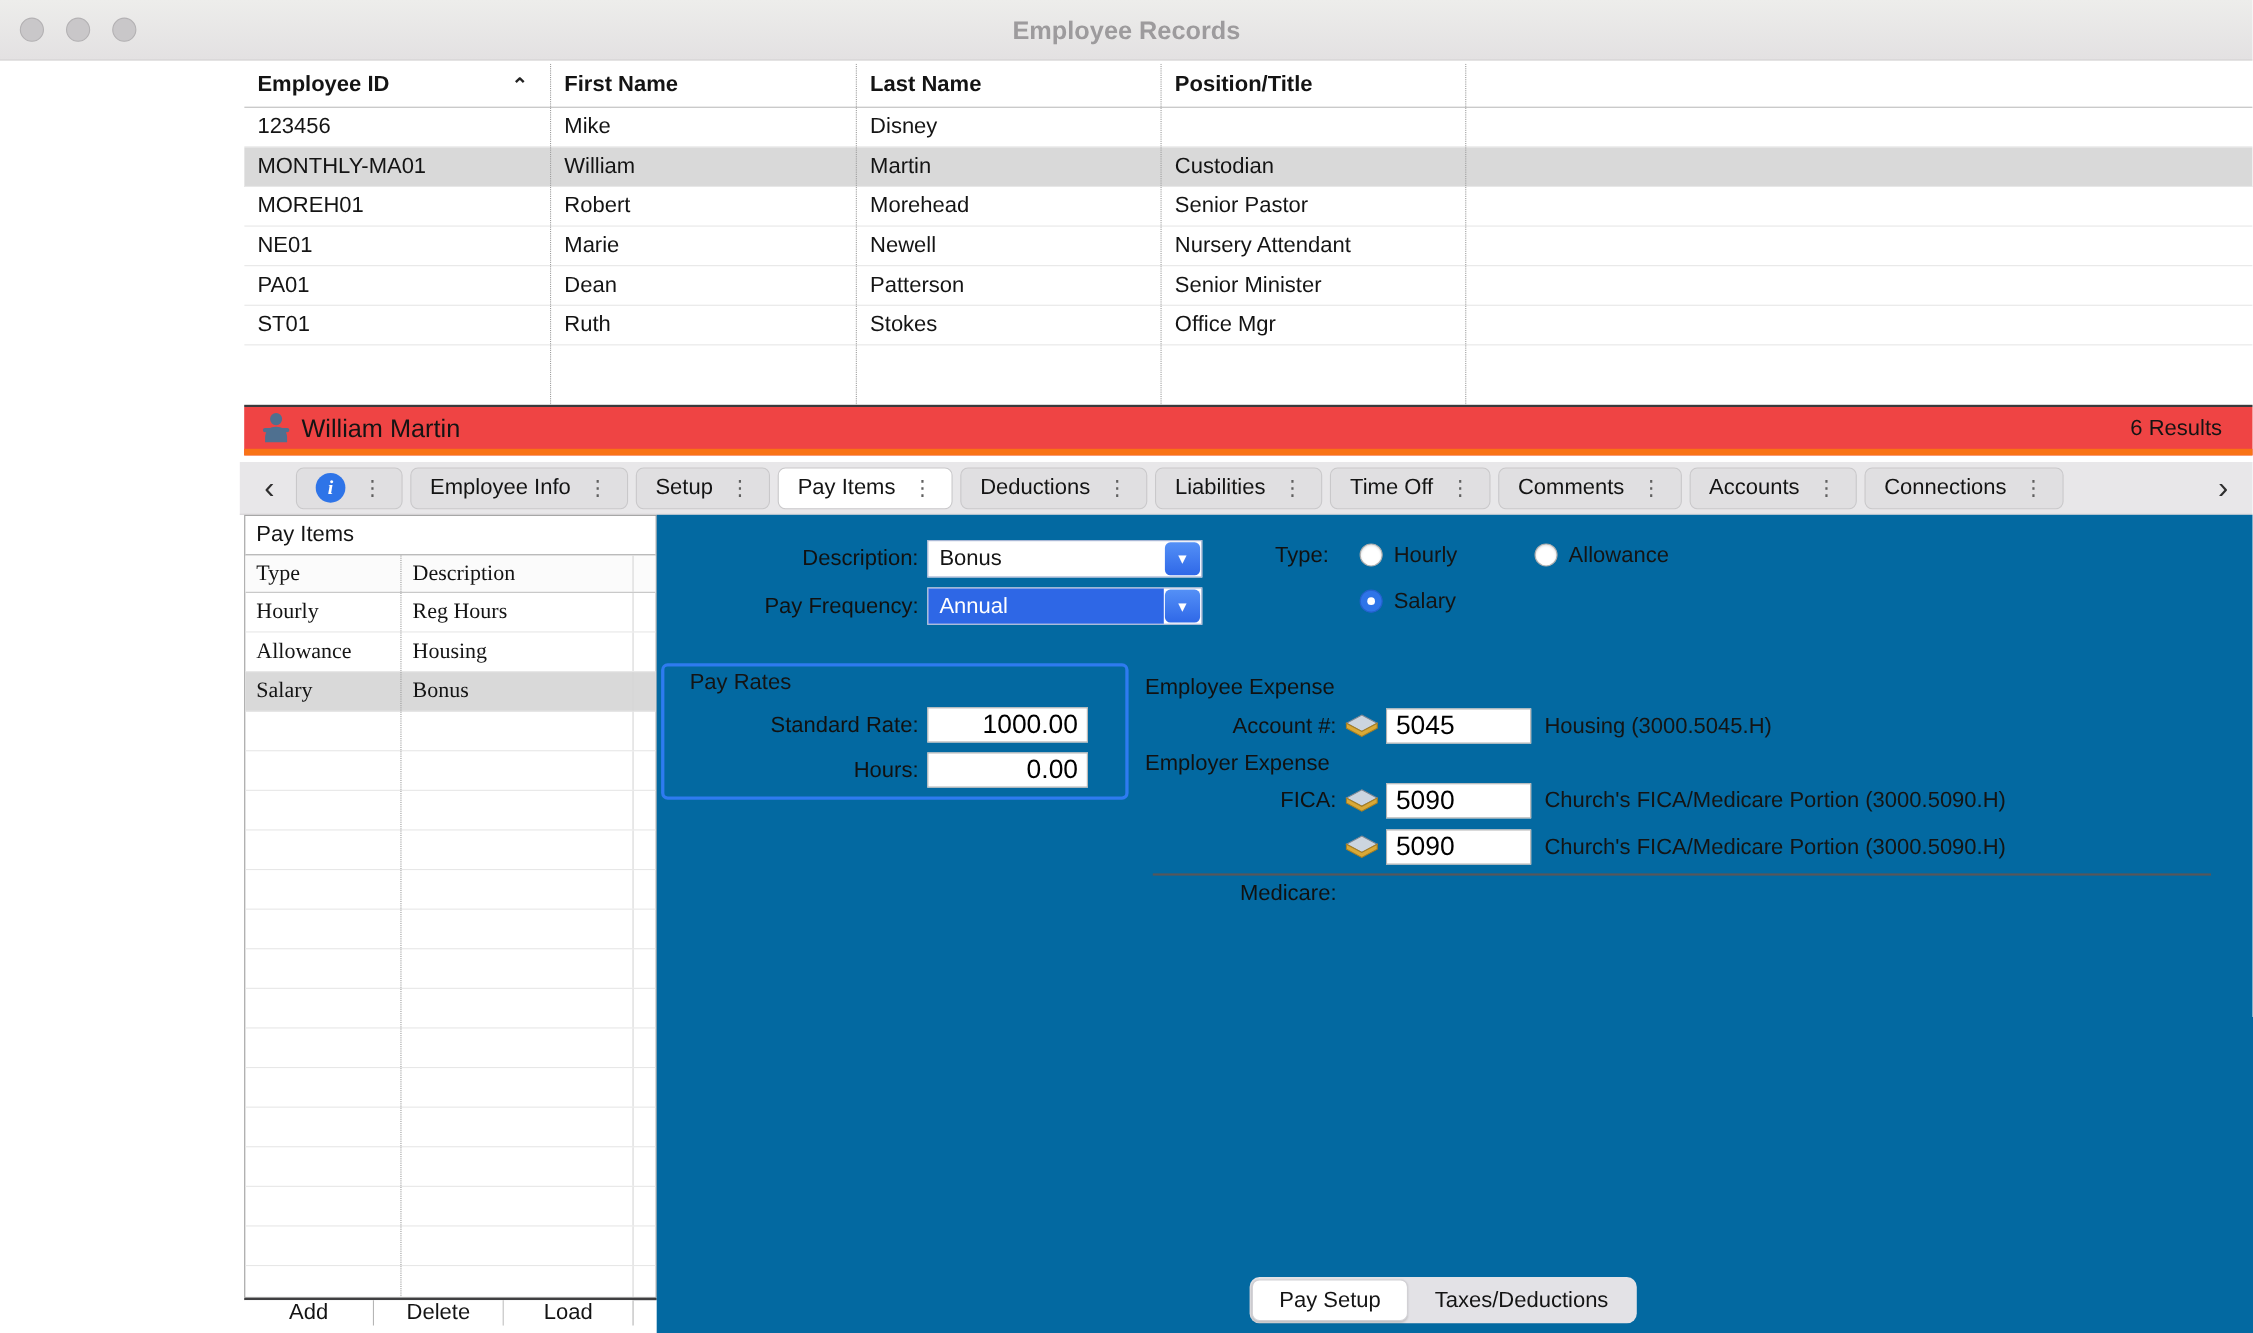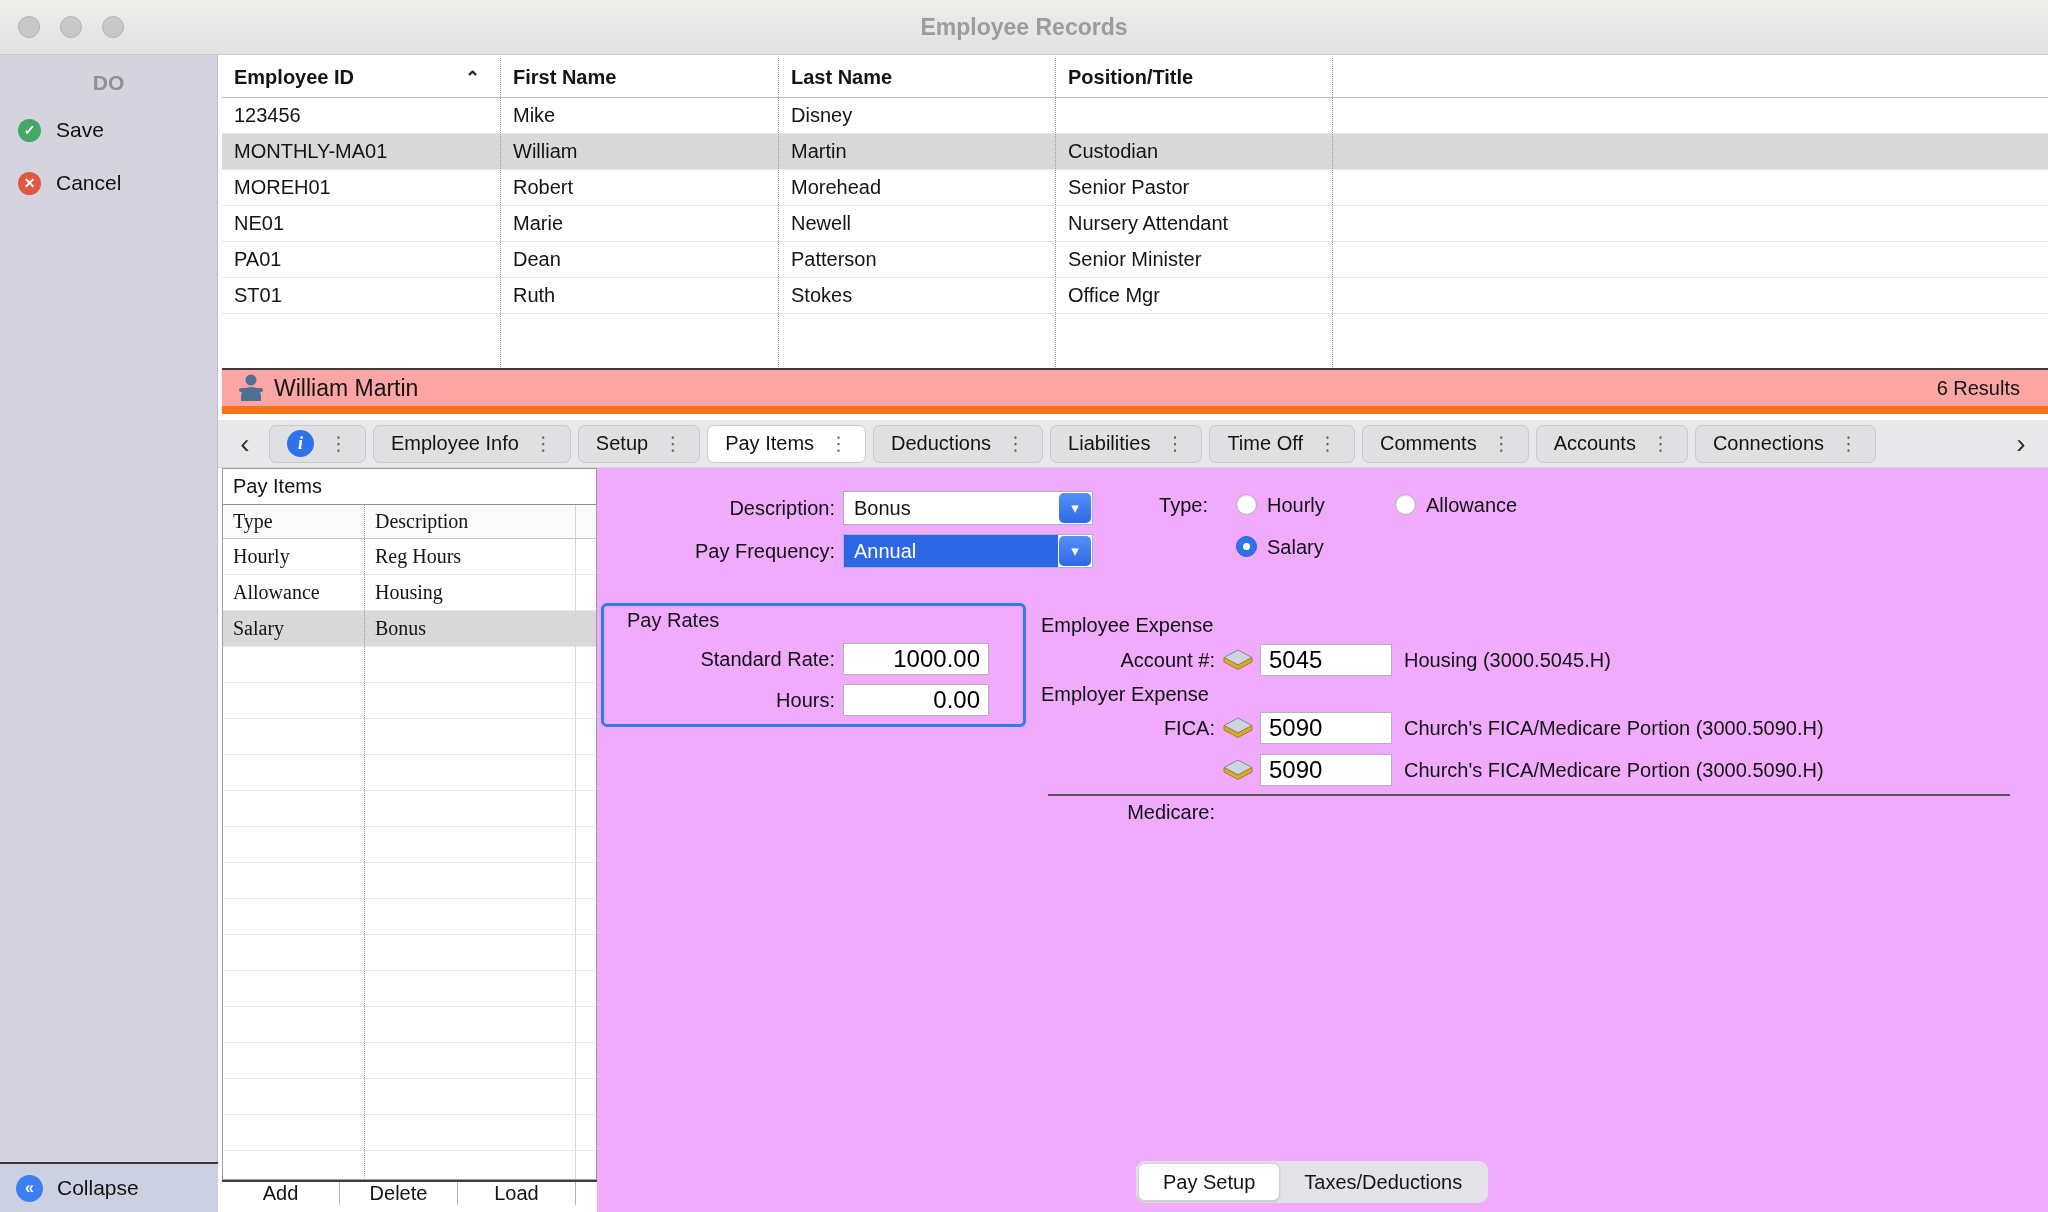--- a/index.html
+++ b/index.html
@@ -39,22 +39,22 @@
   .emp-grid { display:grid; grid-template-columns:278px 278px 277px 277px 1fr; align-items:stretch; }
   .emp-header { height:40px; border-bottom:1px solid #bdbdbd; font-weight:bold; }
   .emp-row { height:36px; border-bottom:1px solid #e7e7e7; }
   .emp-row.selected { background:#d9d9d9; }
   .emp-empty { height:55px; }
   .emp-cell { padding-left:12px; display:flex; align-items:center; height:100%; overflow:hidden; white-space:nowrap; }
   .emp-cell.sep { border-left:1px dotted #9b9b9b; }
   .sort-caret { margin-left:auto; margin-right:20px; font-size:18px; font-weight:bold; color:#222; }
 
   
-  .record-bar { position:absolute; left:222px; top:370px; width:1826px; height:44px; background:#fca5a5;
-                border-bottom:8px solid #f97316; display:flex; align-items:center; padding-left:16px; }
+  .record-bar { position:absolute; left:222px; top:370px; width:1826px; height:44px; background:#ef4444;
+                border-bottom:6px solid #f97316; display:flex; align-items:center; padding-left:16px; }
   .record-name { font-size:23px; margin-left:10px; }
   .record-results { margin-left:auto; margin-right:28px; font-size:20px; }
 
   
   .tab-strip { position:absolute; left:218px; top:420px; width:1830px; height:48px; background:#e8e7e9;
                display:flex; align-items:center; gap:7px; padding:0 10px; border-bottom:1px solid #d6d5d7; }
   .nav-chevron { width:34px; text-align:center; font-size:28px; color:#2f2f2f; line-height:38px; cursor:default; }
   .nav-right { margin-left:auto; }
   .tab { height:38px; display:flex; align-items:center; gap:15px; padding:0 17px;
          background:#e0dfe1; border:1px solid #c9c8ca; border-radius:7px; font-size:20px; cursor:default; }
@@ -75,21 +75,21 @@
   .pay-cell { padding-left:10px; display:flex; align-items:center; height:100%; white-space:nowrap; overflow:hidden; }
   .pay-cell.sep { border-left:1px dotted #9b9b9b; }
   .pay-cell.sb { border-left:1px solid #d6d6d6; padding:0; }
   .pay-buttons { position:absolute; left:222px; top:1180px; width:375px; height:17px;
                  border-top:2px solid #3f3f41; display:grid; grid-template-columns:118px 118px 118px 1fr;
                  background:#fff; }
   .pbtn { border-right:1px solid #b5b5b5; display:flex; align-items:center; justify-content:center;
           font-size:20px; background:#fff; cursor:default; }
 
   
-  .form-area { position:absolute; left:597px; top:468px; width:1451px; height:744px; background:#f0abfc; }
+  .form-area { position:absolute; left:597px; top:468px; width:1451px; height:744px; background:#0369a1; }
   .flabel { position:absolute; text-align:right; font-size:20px; color:#111; }
   .lbl-a { left:0; width:238px; }
   .combo { position:absolute; display:flex; align-items:stretch; border:1px solid #a3b2d2; background:#fff; }
   .combo-text { flex:1; display:flex; align-items:center; padding-left:10px; font-size:20px; overflow:hidden; }
   .combo-btn { width:32px; margin:1px; border-radius:5px; background:linear-gradient(#5490f6,#2f68e8);
                color:#fff; display:flex; align-items:center; justify-content:center; font-size:15px; cursor:default; }
   .combo.freq-combo .combo-text { background:#2e67e6; color:#fff; }
   .radio { position:absolute; width:21px; height:21px; border-radius:50%; background:#fff;
            border:1px solid #adadad; box-shadow:inset 0 1px 2px rgba(0,0,0,.14); cursor:default; }
   .radio.sel { background:#2e74e8; border-color:#2461ce; box-shadow:none; }
@@ -121,35 +121,20 @@
 
   <div class="titlebar">
     <div class="traffic">
       <span class="light"></span>
       <span class="light"></span>
       <span class="light"></span>
     </div>
     <div class="win-title">Employee Records</div>
   </div>
 
-  <div class="sidebar">
-    <div class="sidebar-header">DO</div>
-    <div class="side-item side-save">
-      <span class="circle-ic ic-save">✓</span>
-      <span>Save</span>
-    </div>
-    <div class="side-item side-cancel">
-      <span class="circle-ic ic-cancel">✕</span>
-      <span>Cancel</span>
-    </div>
-    <div class="collapse-bar">
-      <span class="circle-ic ic-collapse">«</span>
-      <span class="collapse-label">Collapse</span>
-    </div>
-  </div>
 
   <div class="emp-table">
     <div class="emp-grid emp-header">
       <div class="emp-cell">
         <span>Employee ID</span>
         <span class="sort-caret">⌃</span>
       </div>
       <div class="emp-cell sep">First Name</div>
       <div class="emp-cell sep">Last Name</div>
       <div class="emp-cell sep">Position/Title</div>

